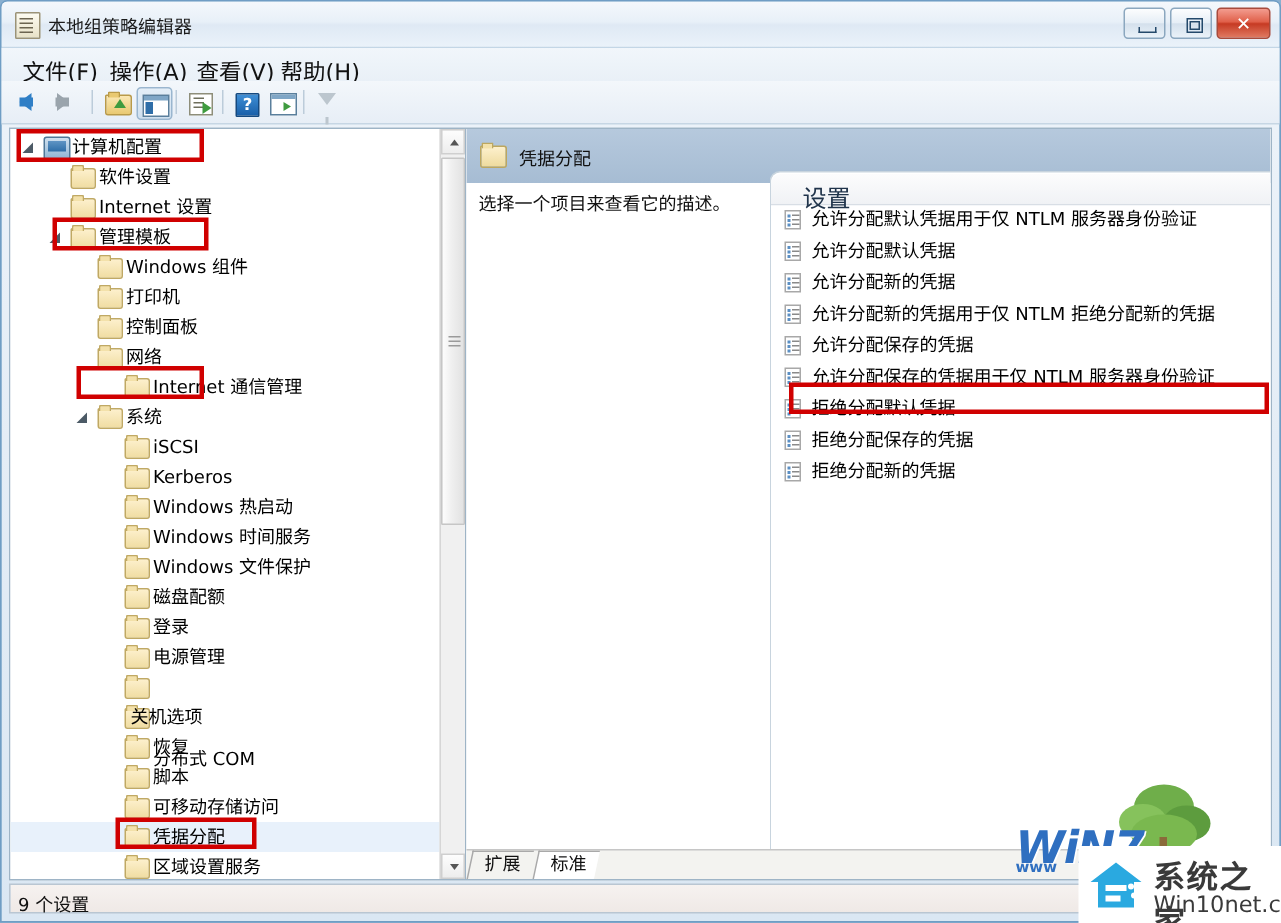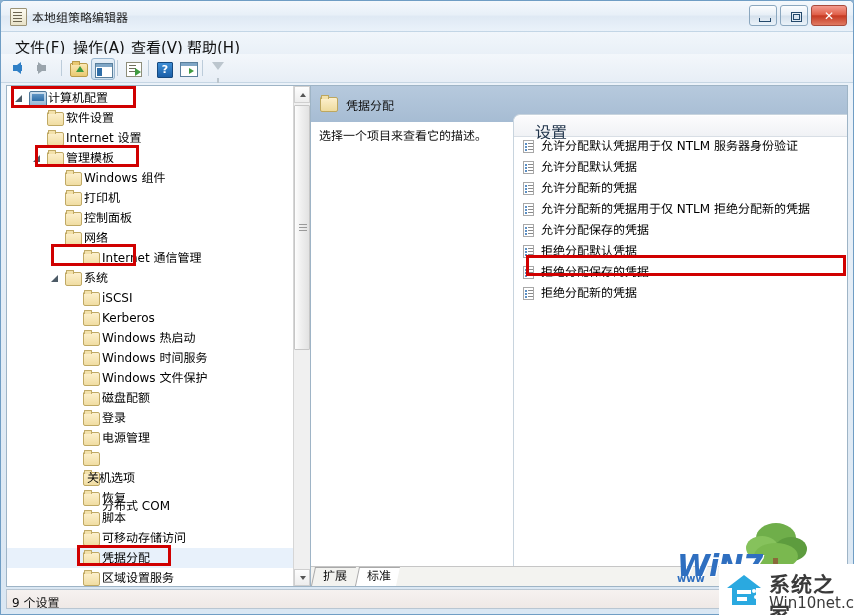--- a/index.html
+++ b/index.html
@@ -626,20 +626,24 @@
                 <span class="licon"></span>
                 <span class="ltext">允许分配新的凭据</span>
               </div>
               <div class="lrow">
                 <span class="licon"></span>
                 <span class="ltext">允许分配新的凭据用于仅 NTLM 拒绝分配新的凭据</span>
               </div>
               <div class="lrow">
                 <span class="licon"></span>
                 <span class="ltext">允许分配保存的凭据</span>
+              </div>
+              <div class="lrow">
+                <span class="licon"></span>
+                <span class="ltext">允许分配保存的凭据用于仅 NTLM 服务器身份验证</span>
               </div>
               <div class="lrow">
                 <span class="licon"></span>
                 <span class="ltext">拒绝分配默认凭据</span>
               </div>
               <div class="lrow">
                 <span class="licon"></span>
                 <span class="ltext">拒绝分配保存的凭据</span>
               </div>
               <div class="lrow">

